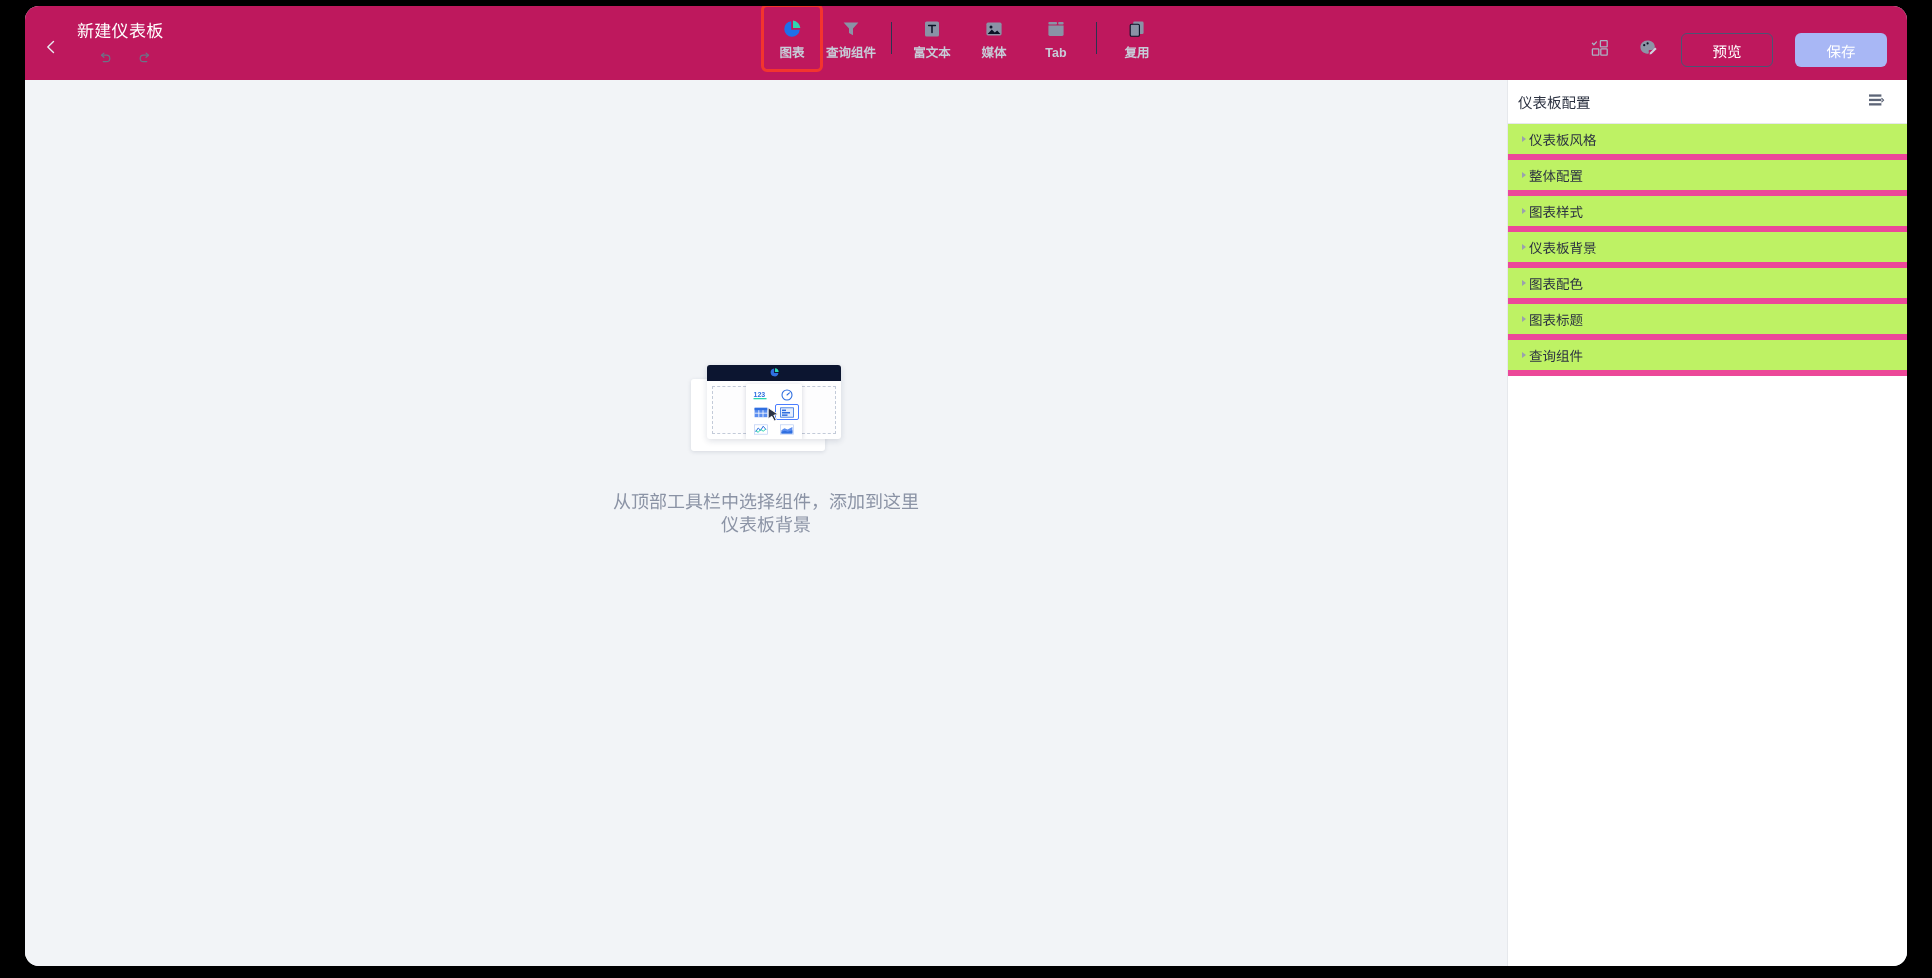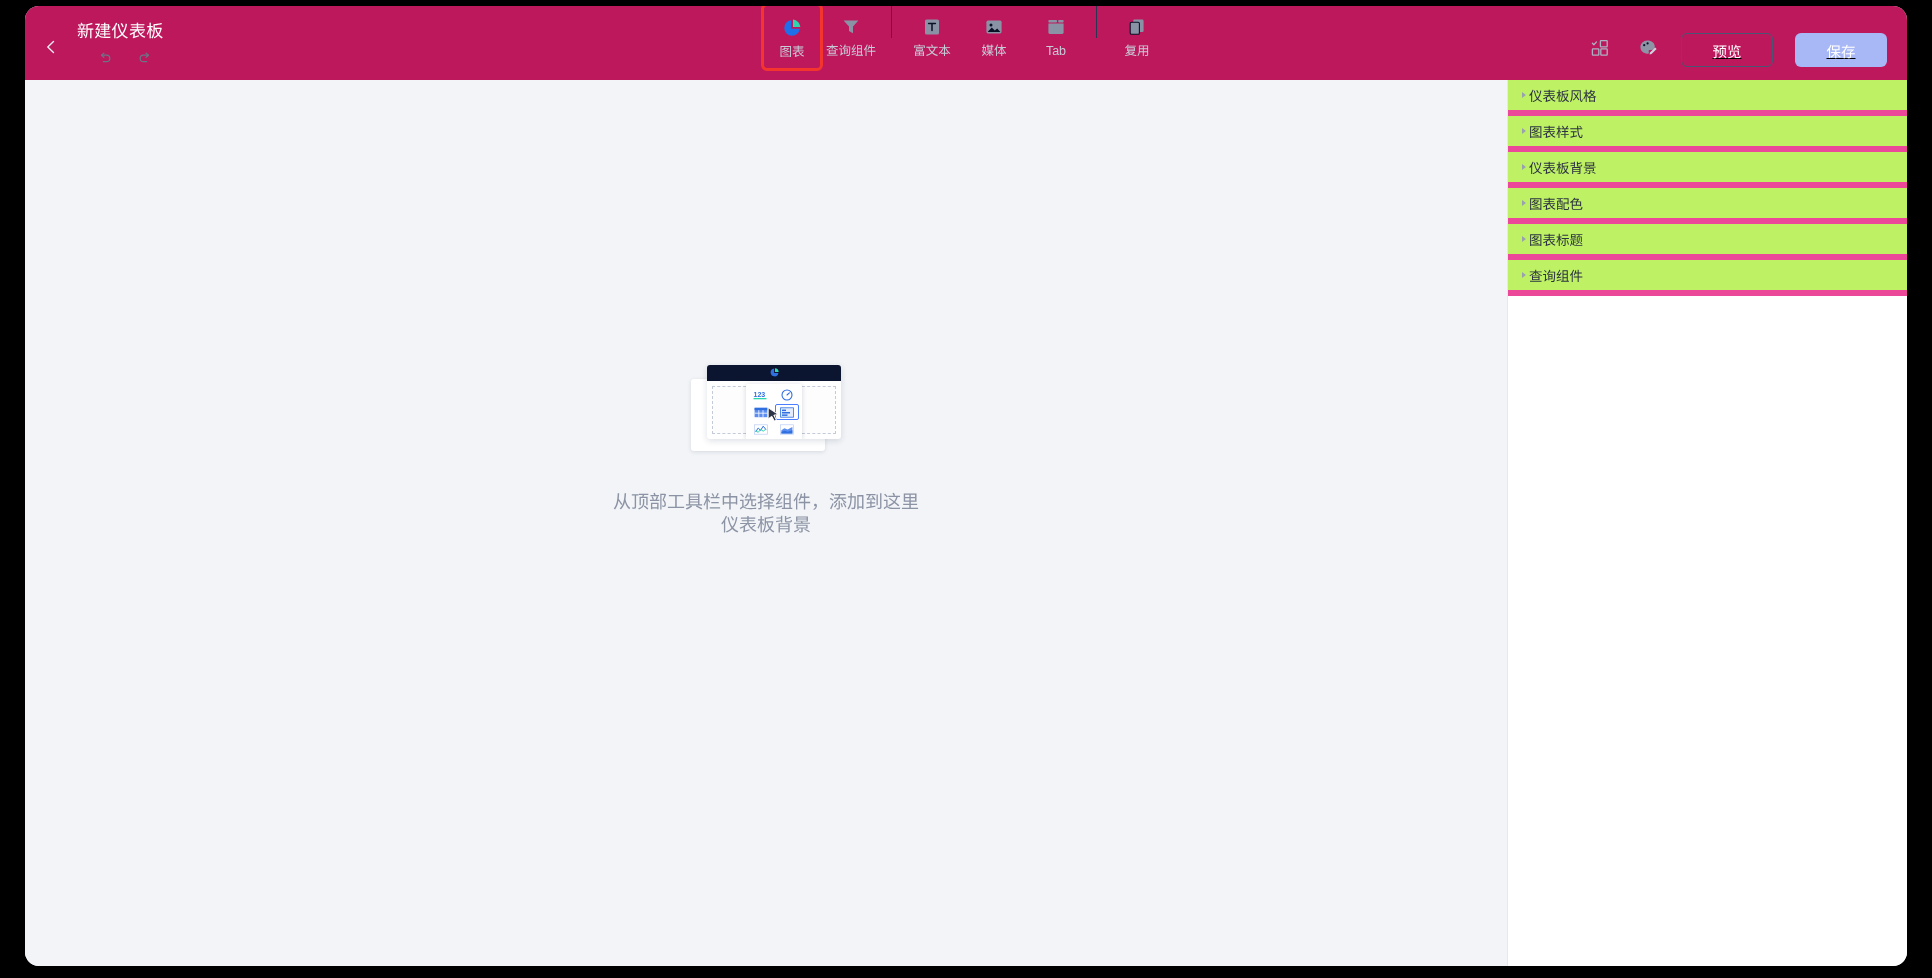--- a/index.html
+++ b/index.html
@@ -83,21 +83,22 @@
   }
 
   
   .tb-center {
     position: absolute;
     left: 50%;
     top: 0;
     height: 64px;
     transform: translateX(-50%);
     display: flex;
-    align-items: flex-start;
+    align-items: center;
+    font-weight: bold;
   }
 
   .tool {
     position: relative;
     width: 62px;
     height: 60px;
     display: flex;
     flex-direction: column;
     align-items: center;
     justify-content: center;
@@ -134,21 +135,20 @@
 
   
   .tb-right {
     position: absolute;
     right: 20px;
     top: 0;
     height: 88px;
     display: flex;
     align-items: center;
     gap: 18px;
-    text-decoration: underline;
   }
   .icon-btn {
     width: 30px;
     height: 30px;
     display: flex;
     align-items: center;
     justify-content: center;
     cursor: pointer;
   }
   .btn {
@@ -549,75 +549,96 @@
         </div>
 
         <div class="empty-text">
           <div>从顶部工具栏中选择组件，添加到这里</div>
           <div>仪表板背景</div>
         </div>
       </div>
     </div>
 
     <div class="config-panel">
+      <div class="cfg-head">
+        <span class="cfg-title">仪表板配置</span>
+        <span class="cfg-menu-btn">
+          <span>
+            <svg width="18" height="18" viewBox="0 0 18 18" fill="none">
+              <rect x="2" y="3.4" width="12.4" height="2.3" fill="#5d6577"></rect>
+              <rect x="2" y="7.8" width="12.4" height="2.3" fill="#5d6577"></rect>
+              <rect x="2" y="12.2" width="12.4" height="2.3" fill="#5d6577"></rect>
+              <path d="M14.8 7.3l1.8 1.8-1.8 1.8" stroke="#5d6577" stroke-width="1.2" fill="none" stroke-linecap="round" stroke-linejoin="round"></path>
+            </svg>
+          </span>
+        </span>
+      </div>
 
       <div class="cfg-list">
 
         <div class="cfg-row">
           <span class="cfg-caret">
             <svg width="8" height="8" viewBox="0 0 8 8">
                 <path d="M2 1l4 3-4 3z" fill="#9aa1ae"></path>
               </svg>
           </span>
           <span>仪表板风格</span>
         </div>
 
-
         <div class="cfg-row">
           <span class="cfg-caret">
             <svg width="8" height="8" viewBox="0 0 8 8">
                 <path d="M2 1l4 3-4 3z" fill="#9aa1ae"></path>
               </svg>
           </span>
-          <span>图表样式</span>
+          <span>整体配置</span>
         </div>
 
         <div class="cfg-row">
           <span class="cfg-caret">
             <svg width="8" height="8" viewBox="0 0 8 8">
                 <path d="M2 1l4 3-4 3z" fill="#9aa1ae"></path>
               </svg>
           </span>
-          <span>仪表板背景</span>
+          <span>图表样式</span>
         </div>
 
         <div class="cfg-row">
           <span class="cfg-caret">
             <svg width="8" height="8" viewBox="0 0 8 8">
                 <path d="M2 1l4 3-4 3z" fill="#9aa1ae"></path>
               </svg>
           </span>
-          <span>图表配色</span>
+          <span>仪表板背景</span>
         </div>
 
         <div class="cfg-row">
           <span class="cfg-caret">
             <svg width="8" height="8" viewBox="0 0 8 8">
                 <path d="M2 1l4 3-4 3z" fill="#9aa1ae"></path>
               </svg>
           </span>
-          <span>图表标题</span>
+          <span>图表配色</span>
         </div>
 
         <div class="cfg-row">
           <span class="cfg-caret">
             <svg width="8" height="8" viewBox="0 0 8 8">
                 <path d="M2 1l4 3-4 3z" fill="#9aa1ae"></path>
               </svg>
           </span>
+          <span>图表标题</span>
+        </div>
+
+        <div class="cfg-row">
+          <span class="cfg-caret">
+            <svg width="8" height="8" viewBox="0 0 8 8">
+                <path d="M2 1l4 3-4 3z" fill="#9aa1ae"></path>
+              </svg>
+          </span>
           <span>查询组件</span>
         </div>
 
       </div>
     </div>
 
   </div>
 </div>
 
 </body></html>

